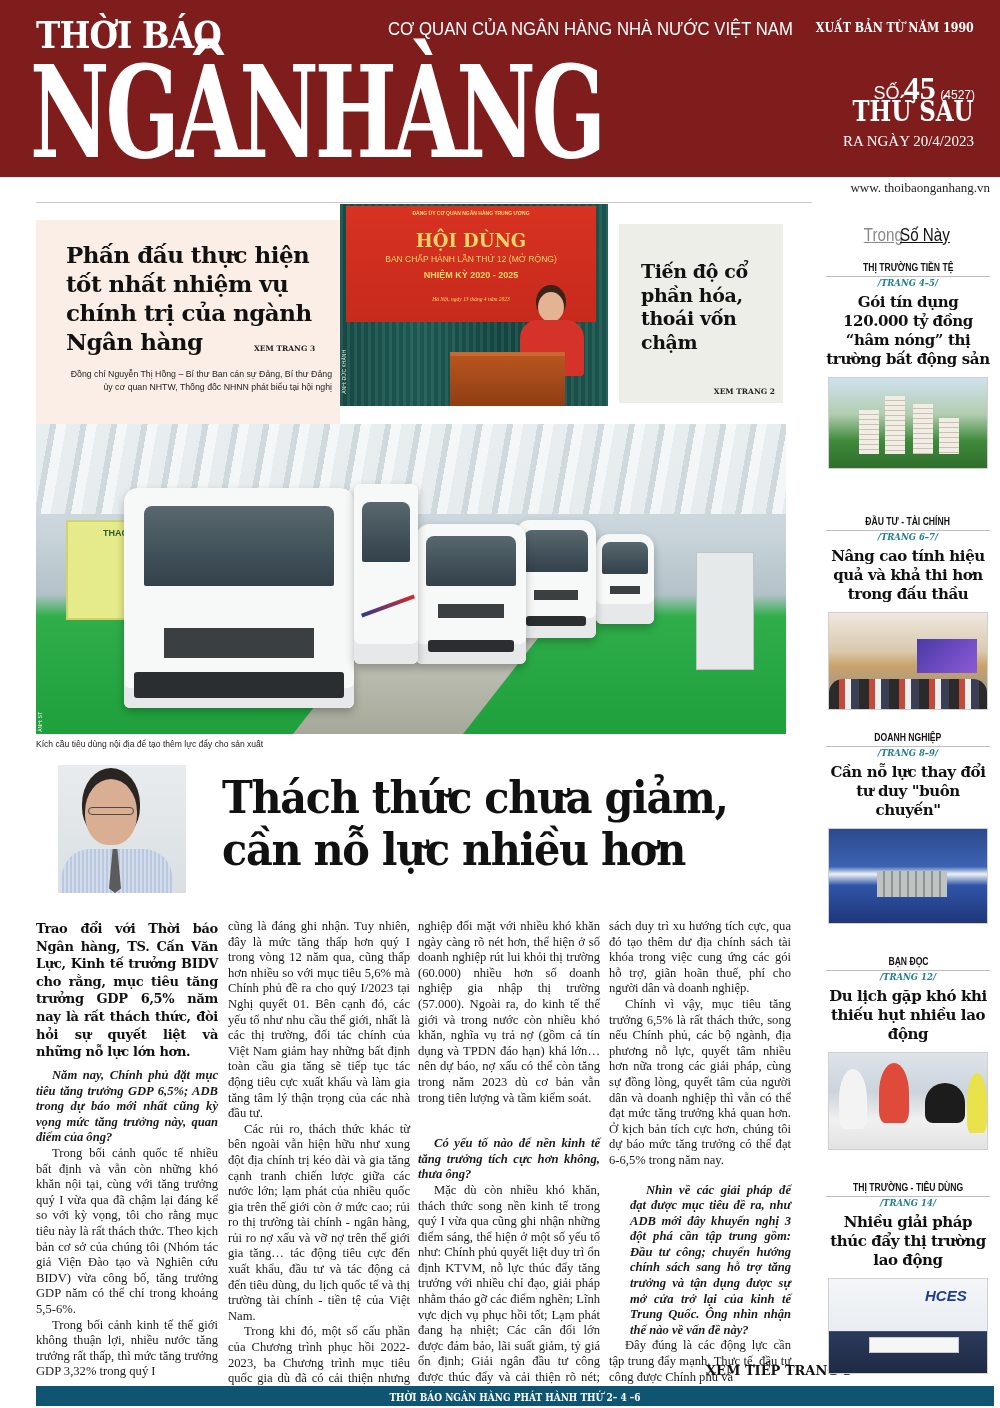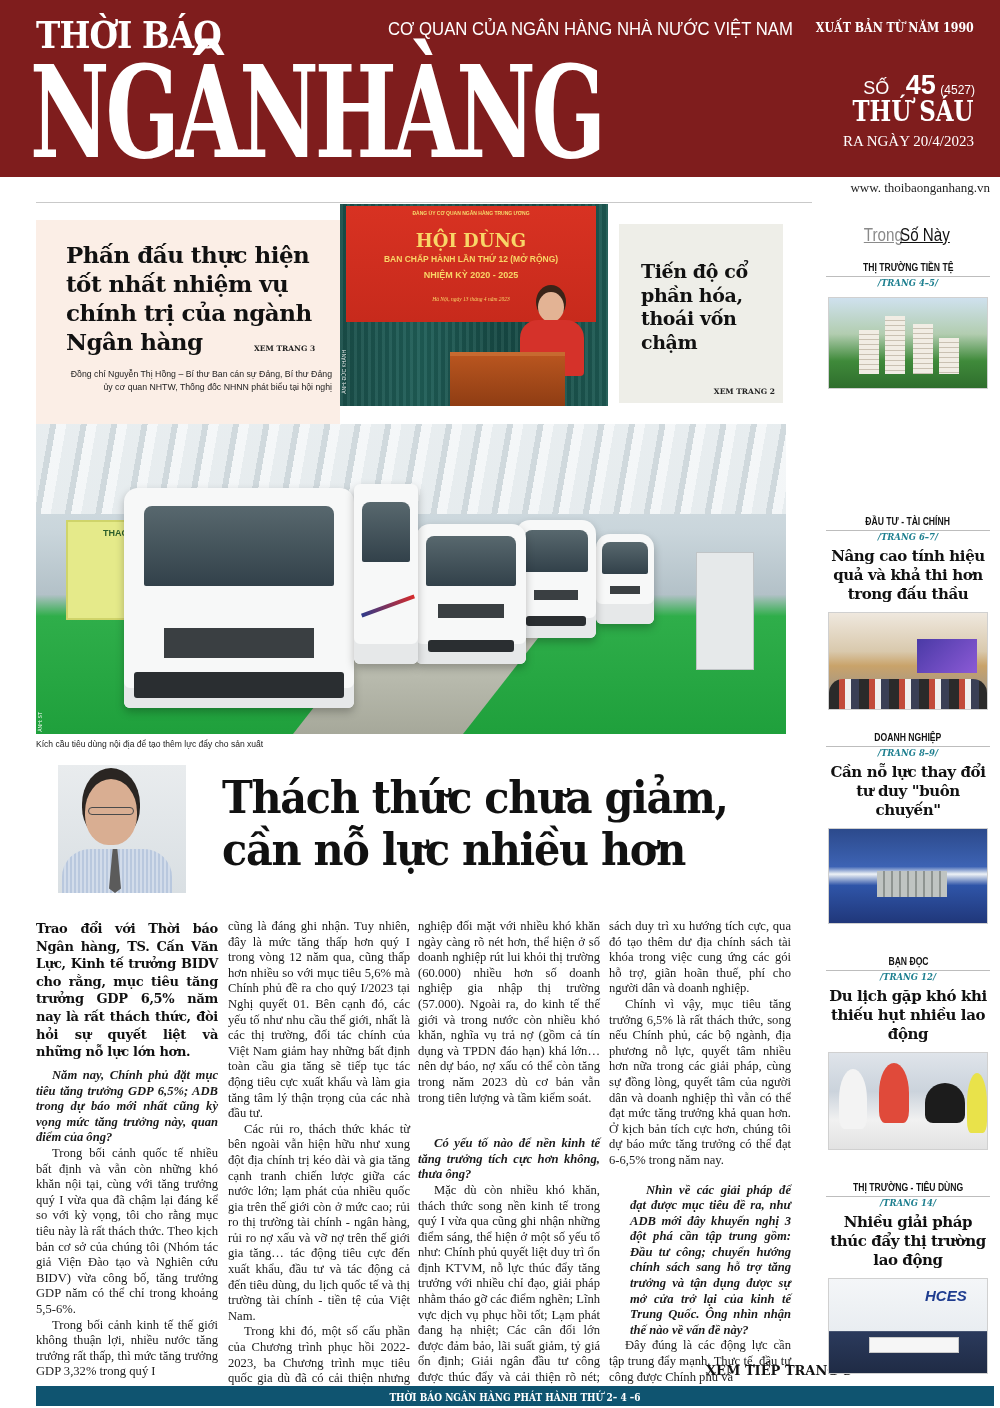--- a/index.html
+++ b/index.html
@@ -7,39 +7,39 @@
   body { position: relative; font-family: "DejaVu Serif", serif; color: #1a1a1a; }
 
   
   .masthead { position: absolute; left: 0; top: 0; width: 1000px; height: 177px; background: #7f1d1d; }
   .mh-thoibao { position: absolute; left: 36px; top: 12px; font-family: "DejaVu Serif", serif; font-weight: bold; color: #fff; font-size: 38px; letter-spacing: -1px; transform: scaleX(0.86); transform-origin: left top; }
   .mh-nganhang { position: absolute; left: 30px; top: 48px; font-family: "DejaVu Serif", serif; font-weight: bold; color: #fff; font-size: 128px; line-height: 128px; letter-spacing: -6px; transform: scaleX(0.68); transform-origin: left top; white-space: nowrap; }
   .mh-agency { position: absolute; left: 388px; top: 18px; color: #fff; font-family: "Liberation Sans", sans-serif; font-size: 19px; transform: scaleX(0.88); transform-origin: left top; white-space: nowrap; }
   .mh-since { position: absolute; right: 26px; top: 20px; color: #fff; font-family: "DejaVu Serif", serif; font-weight: bold; font-size: 13px; transform: scaleX(0.85); transform-origin: right top; white-space: nowrap; }
   .mh-issue { position: absolute; right: 25px; top: 70px; color: #fff; text-align: right; font-family: "Liberation Sans", sans-serif; white-space: nowrap; }
   .mh-issue .so-label { font-size: 18px; }
-  .mh-issue .so-num { font-size: 27px; font-weight: bold; font-family: Liberation Sans, sans-serif; margin-left: 12px; }
+  .mh-issue .so-num { font-size: 32px; font-weight: bold; font-family: Liberation Serif, serif; }
   .mh-issue .so-total { font-size: 12px; margin-top: 20px; }
   .mh-day { position: absolute; right: 26px; top: 96px; color: #fff; font-family: "DejaVu Serif", serif; font-weight: bold; font-size: 27px; transform: scaleX(0.85); transform-origin: right top; white-space: nowrap; }
   .mh-date { position: absolute; right: 26px; top: 133px; color: #fff; font-family: "Liberation Serif", serif; font-size: 15px; white-space: nowrap; }
   .website { position: absolute; right: 10px; top: 180px; font-family: "Liberation Serif", serif; font-size: 13px; color: #222; }
   .top-rule { position: absolute; left: 36px; top: 202px; width: 776px; height: 1px; background: #c9c9c9; }
 
   
   .box1 { position: absolute; left: 36px; top: 220px; width: 304px; height: 212px; background: #fbeee6; }
   .box1 .headline { position: absolute; left: 30px; top: 20px; width: 270px; font-family: "DejaVu Serif", serif; font-weight: bold; font-size: 23px; line-height: 29px; color: #111; letter-spacing: -0.5px; }
   .box1 .see-page { position: absolute; left: 218px; top: 124px; font-family: "DejaVu Serif", serif; font-weight: bold; font-size: 7.5px; color: #222; }
   .box1 .caption { position: absolute; right: 8px; top: 147px; width: 290px; text-align: right; font-family: "Liberation Sans", sans-serif; font-size: 9.5px; line-height: 13px; color: #222; transform: scaleX(0.92); transform-origin: right top; }
 
   .photo-conf { position: absolute; left: 340px; top: 204px; width: 268px; height: 202px; overflow: hidden; background: linear-gradient(90deg, #1a4f4a 0%, #1f5e57 30%, #174a45 60%, #1d5a53 100%); }
   .photo-conf .curtain { position: absolute; inset: 0; background: repeating-linear-gradient(90deg, rgba(255,255,255,0.05) 0 3px, rgba(0,0,0,0.08) 3px 7px); }
   .photo-conf .banner { position: absolute; left: 6px; top: 2px; width: 250px; height: 116px; background: linear-gradient(180deg, #d83222, #c72a1c); }
   .photo-conf .banner .b1 { position: absolute; left: 0; width: 100%; top: 4px; text-align: center; color: #f5d96c; font-size: 5px; font-family: "Liberation Sans", sans-serif; font-weight: bold; }
   .photo-conf .banner .b2 { position: absolute; left: 0; width: 100%; top: 24px; text-align: center; color: #f8d667; font-size: 18px; font-family: "DejaVu Serif", serif; font-weight: bold; }
-  .photo-conf .banner .b3 { position: absolute; left: 0; width: 100%; top: 48px; text-align: center; color: #f8d667; font-size: 8.5px; font-family: "Liberation Sans", sans-serif; font-weight: bold; }
+  .photo-conf .banner .b3 { position: absolute; left: 0; width: 100%; top: 48px; text-align: center; color: #f8d667; font-size: 8.5px; font-family: "Liberation Sans", sans-serif; font-weight: normal; }
   .photo-conf .banner .b4 { position: absolute; left: 0; width: 100%; top: 64px; text-align: center; color: #f8d667; font-size: 9px; font-family: "Liberation Sans", sans-serif; font-weight: bold; }
   .photo-conf .banner .b5 { position: absolute; left: 0; width: 100%; top: 90px; text-align: center; color: #f8d667; font-size: 5.5px; font-family: "Liberation Serif", serif; font-style: italic; }
   .photo-conf .podium { position: absolute; left: 110px; top: 148px; width: 115px; height: 60px; background: linear-gradient(180deg, #b8551f, #8a3a12); border-top: 4px solid #c76a30; }
   .photo-conf .speaker { position: absolute; left: 176px; top: 88px; width: 70px; height: 80px; }
   .photo-conf .speaker .head { position: absolute; left: 22px; top: 0; width: 26px; height: 30px; border-radius: 50%; background: #e3b394; box-shadow: 0 -5px 0 2px #3a2418; }
   .photo-conf .speaker .body { position: absolute; left: 4px; top: 28px; width: 64px; height: 56px; border-radius: 18px 18px 4px 4px; background: #d5322a; }
   .photo-conf .credit { position: absolute; left: 1px; bottom: 12px; color: #f0f0f0; font-size: 5px; font-family: "Liberation Sans", sans-serif; writing-mode: vertical-rl; transform: rotate(180deg); }
 
   
   .box2 { position: absolute; left: 619px; top: 224px; width: 164px; height: 179px; background: #eeeee8; }
@@ -232,20 +232,21 @@
 <aside class="sidebar">
   <div class="toc-title">
     <span class="t1">Trong</span>
     <span class="t2">Số Này</span>
   </div>
 
   <div class="toc-item" style="top:36px;">
     <div class="section">THỊ TRƯỜNG TIỀN TỆ</div>
     <div class="rule"></div>
     <div class="page">/TRANG 4–5/</div>
+    <div class="title">Gói tín dụng 120.000 tỷ đồng “hâm nóng” thị trường bất động sản</div>
     <div class="thumb thumb-re">
       <div class="tower" style="left:30px; height:44px;"></div>
       <div class="tower" style="left:56px; height:58px;"></div>
       <div class="tower" style="left:84px; height:50px;"></div>
       <div class="tower" style="left:110px; height:36px;"></div>
     </div>
   </div>
 
   <div class="toc-item" style="top:290px;">
     <div class="section">ĐẦU TƯ - TÀI CHÍNH</div>

